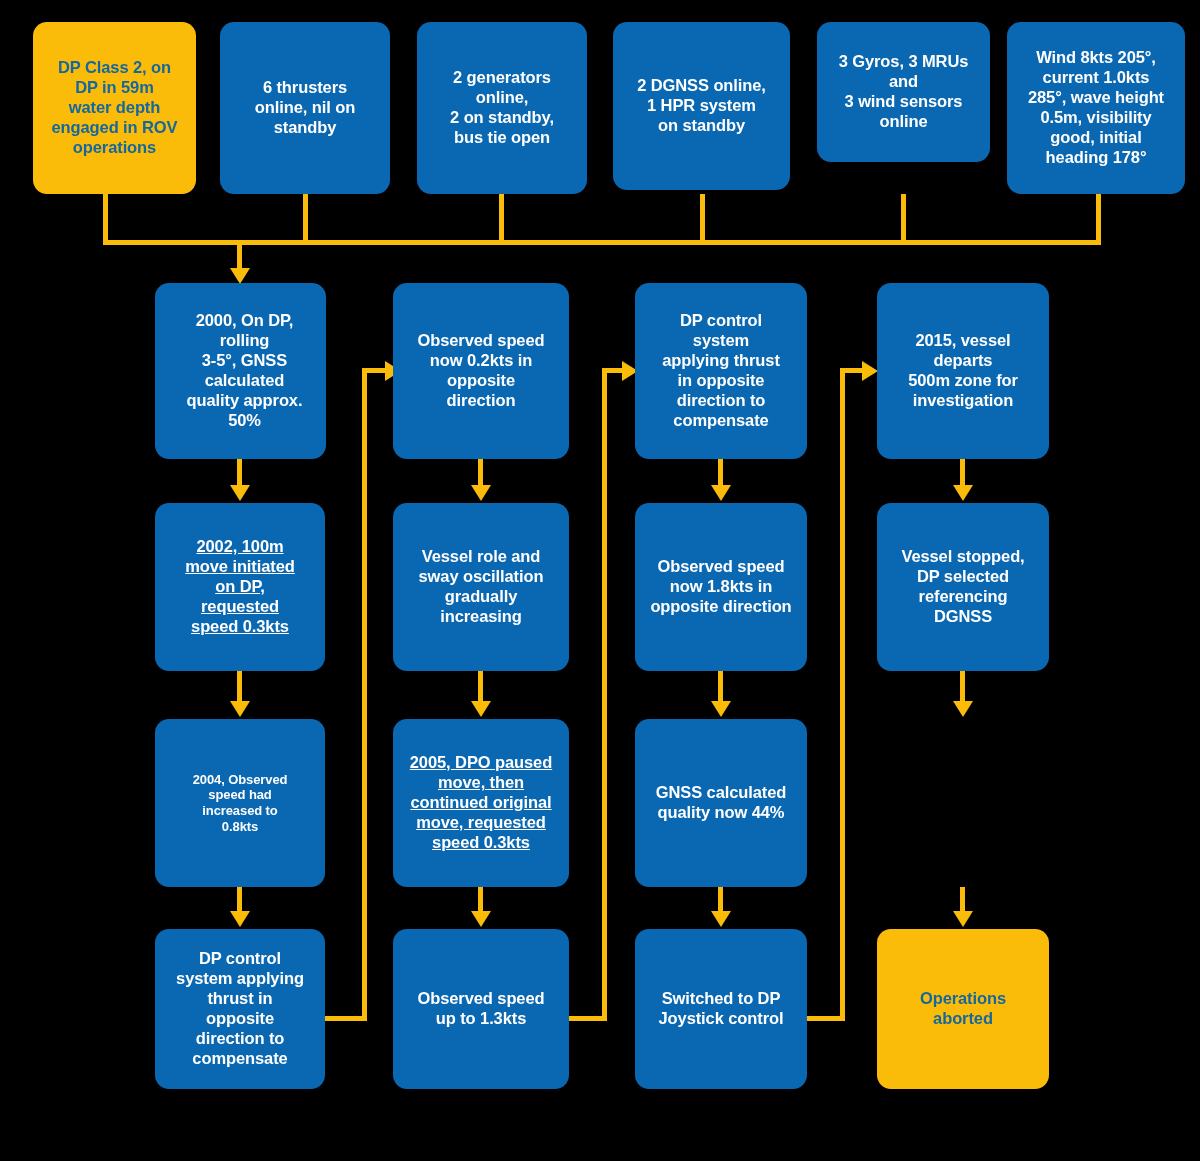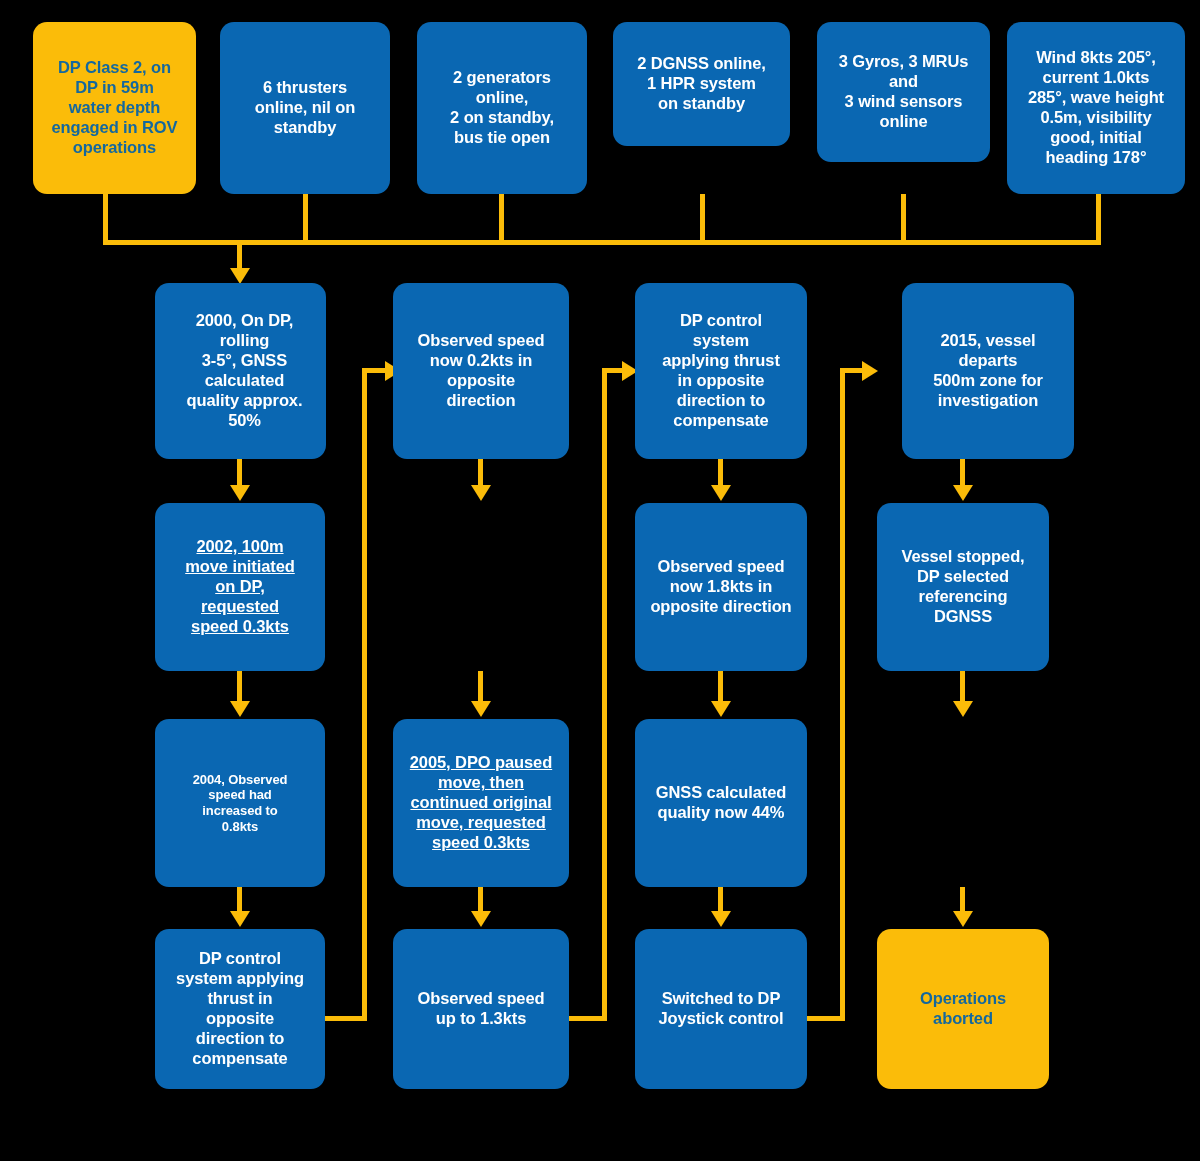--- a/index.html
+++ b/index.html
@@ -74,21 +74,21 @@
 
   <div class="node blue" style="left:220px; top:22px; width:170px; height:172px; font-size:16.5px;">6 thrusters
 online, nil on
 standby</div>
 
   <div class="node blue" style="left:417px; top:22px; width:170px; height:172px; font-size:16.5px;">2 generators
 online,
 2 on standby,
 bus tie open</div>
 
-  <div class="node blue" style="left:613px; top:22px; width:177px; height:124px; font-size:16.5px;">2 DGNSS online,
+  <div class="node blue" style="left:613px; top:22px; width:177px; height:168px; font-size:16.5px;">2 DGNSS online,
 1 HPR system
 on standby</div>
 
   <div class="node blue" style="left:817px; top:22px; width:173px; height:140px; font-size:16.5px;">3 Gyros, 3 MRUs
 and
 3 wind sensors
 online</div>
 
   <div class="node blue" style="left:1007px; top:22px; width:178px; height:172px; font-size:16.5px;">Wind 8kts 205°,
 current 1.0kts
@@ -146,20 +146,24 @@
   <div class="conn h" style="left:325px; top:1016px; width:42px;"></div>
   <div class="conn v" style="left:362px; top:368px; height:653px;"></div>
   <div class="conn h" style="left:362px; top:368px; width:27px;"></div>
   <div class="arrow-right" style="left:385px; top:360.5px;"></div>
 
   <div class="node blue" style="left:393px; top:283px; width:176px; height:176px; font-size:16.5px;">Observed speed
 now 0.2kts in
 opposite
 direction</div>
 
+  <div class="node blue" style="left:393px; top:503px; width:176px; height:168px; font-size:16.5px;">Vessel role and
+sway oscillation
+gradually
+increasing</div>
 
   <div class="node blue" style="left:393px; top:719px; width:176px; height:168px; font-size:16.5px;text-decoration:underline;">2005, DPO paused
 move, then
 continued original
 move, requested
 speed 0.3kts</div>
 
   <div class="node blue" style="left:393px; top:929px; width:176px; height:160px; font-size:16.5px;">Observed speed
 up to 1.3kts</div>
 
@@ -201,21 +205,21 @@
   <div class="arrow-down" style="left:710.5px; top:701px;"></div>
 
   <div class="conn v" style="left:718px; top:887px; height:26px;"></div>
   <div class="arrow-down" style="left:710.5px; top:911px;"></div>
 
   <div class="conn h" style="left:807px; top:1016px; width:38px;"></div>
   <div class="conn v" style="left:840px; top:368px; height:653px;"></div>
   <div class="conn h" style="left:840px; top:368px; width:26px;"></div>
   <div class="arrow-right" style="left:862px; top:360.5px;"></div>
 
-  <div class="node blue" style="left:877px; top:283px; width:172px; height:176px; font-size:16.5px;margin-left:25px;">2015, vessel
+  <div class="node blue" style="left:877px; top:283px; width:172px; height:176px; font-size:16.5px;">2015, vessel
 departs
 500m zone for
 investigation</div>
 
   <div class="node blue" style="left:877px; top:503px; width:172px; height:168px; font-size:16.5px;">Vessel stopped,
 DP selected
 referencing
 DGNSS</div>
 
 

